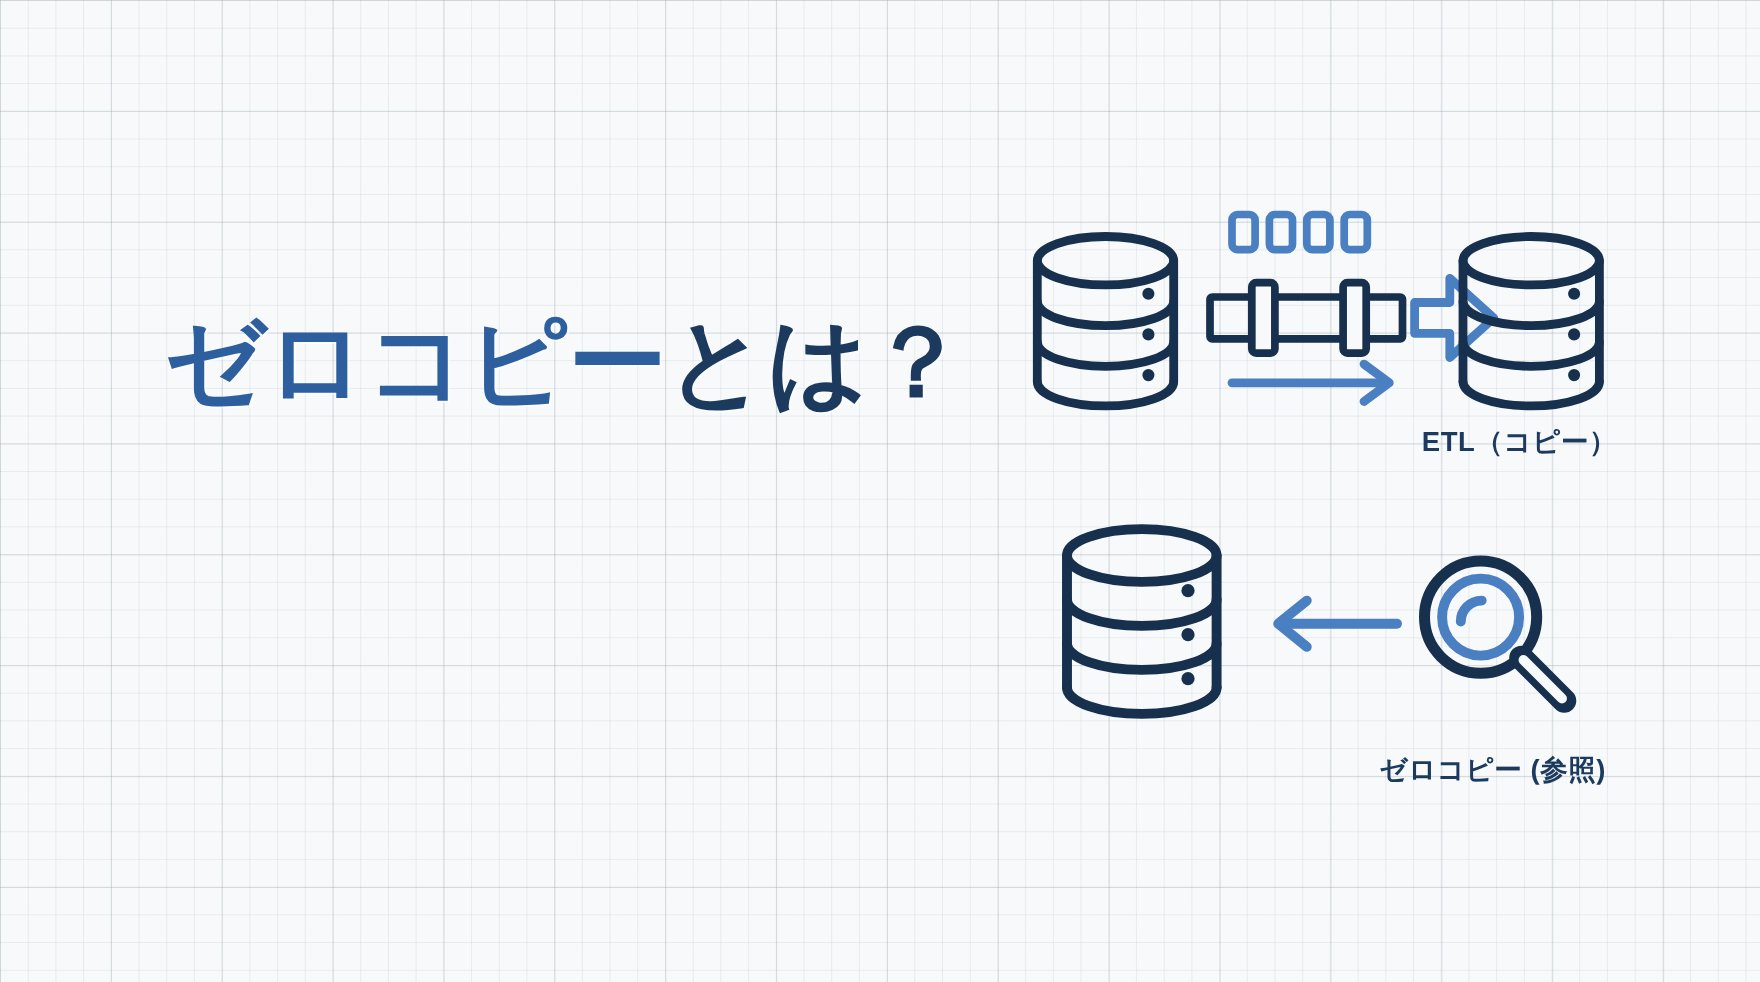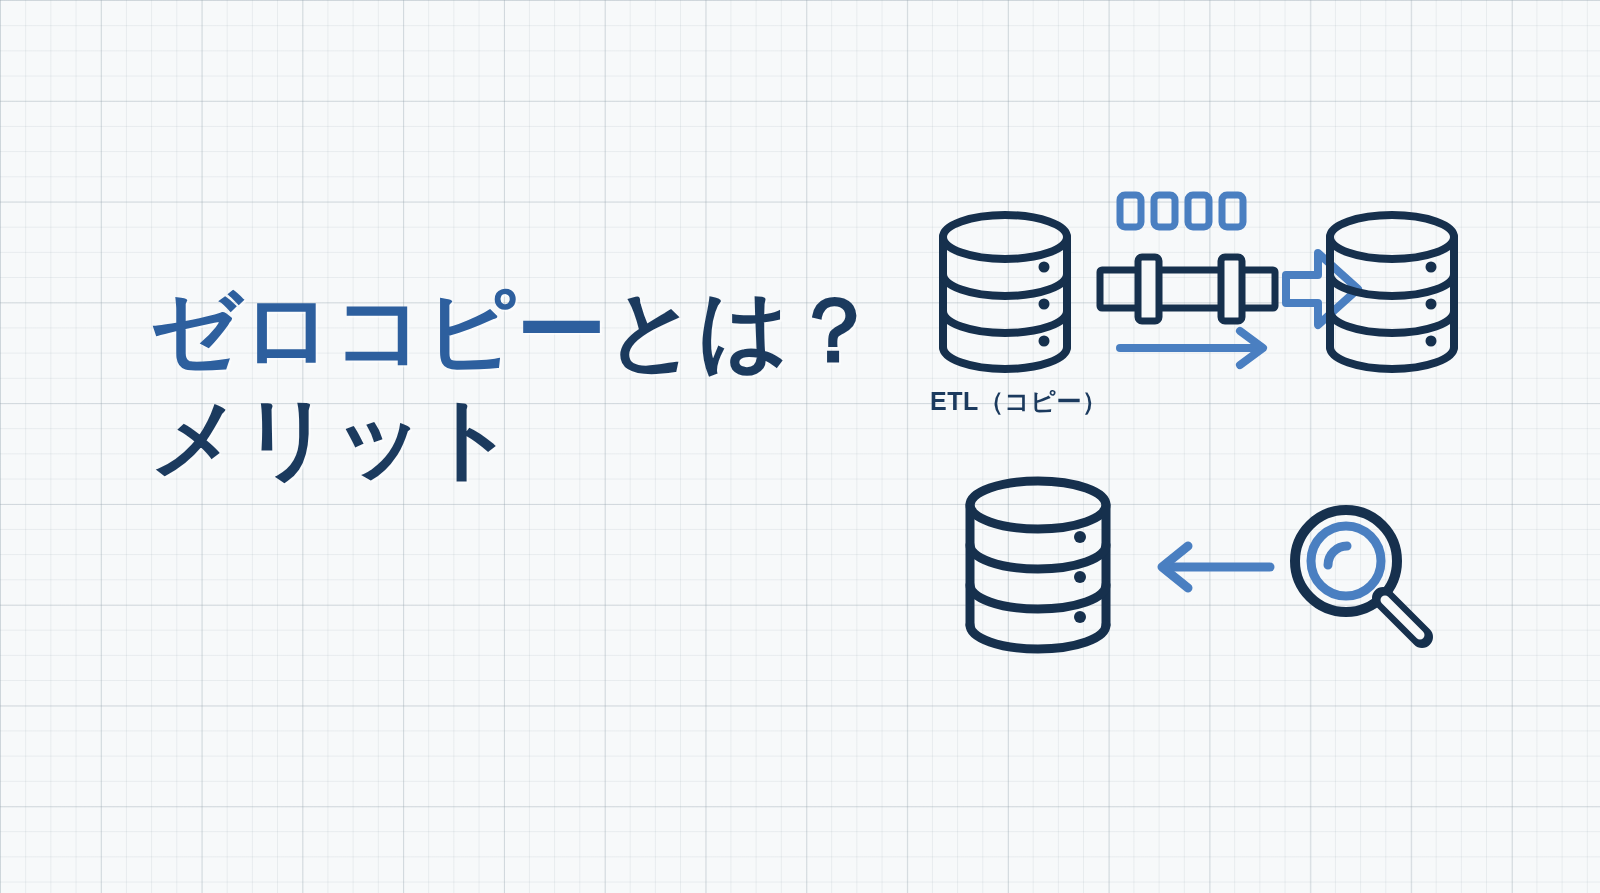--- a/index.html
+++ b/index.html
@@ -52,21 +52,21 @@
     position: absolute;
     left: 930px;
     top: 185px;
     width: 540px;
     height: 560px;
   }
   .panel { position: absolute; }
   .panel-caption {
     position: absolute;
     width: 100%;
-    text-align: left;
+    text-align: right;
     font-size: 25px;
     font-weight: 700;
     color: #1b3a5e;
     letter-spacing: 0.5px;
     white-space: nowrap;
   }
 
   
   #etl-panel { left: 0; top: 0; width: 540px; height: 250px; }
   #etl-caption { left: 0; top: 200px; }
@@ -77,21 +77,20 @@
 
   svg { display: block; overflow: visible; }
 </style>
 </head>
 <body>
 
 <div id="stage">
 
   <div id="title-block">
     <div class="title-line"><span class="accent">ゼロコピー</span><span>とは？</span></div>
-    <div class="title-line">メリット</div>
   </div>
 
   <div id="diagram">
 
     <div class="panel" id="etl-panel">
       <svg width="540" height="200" viewBox="0 0 540 200" fill="none">
 
         <g stroke="#16304d" stroke-width="8" stroke-linecap="round" stroke-linejoin="round" fill="none">
           <ellipse cx="75" cy="52" rx="62" ry="22"></ellipse>
           <path d="M13 52 v110"></path>
@@ -172,16 +171,17 @@
 
         <g>
           <circle cx="386" cy="91" r="51" stroke="#16304d" stroke-width="10" fill="none"></circle>
           <circle cx="386" cy="91" r="35" stroke="#4a7fc1" stroke-width="9" fill="none"></circle>
           <path d="M368 95 a19 19 0 0 1 19 -19" stroke="#4a7fc1" stroke-width="9" stroke-linecap="round" fill="none"></path>
           <path d="M423 128 L462 167" stroke="#16304d" stroke-width="22" stroke-linecap="round" fill="none"></path>
           <path d="M425 130 L460 165" stroke="#f7f9fa" stroke-width="9" stroke-linecap="round" fill="none"></path>
         </g>
       </svg>
 
+      <div class="panel-caption" id="zerocopy-caption">ゼロコピー (参照)</div>
     </div>
 
   </div>
 </div>
 
 </body></html>

